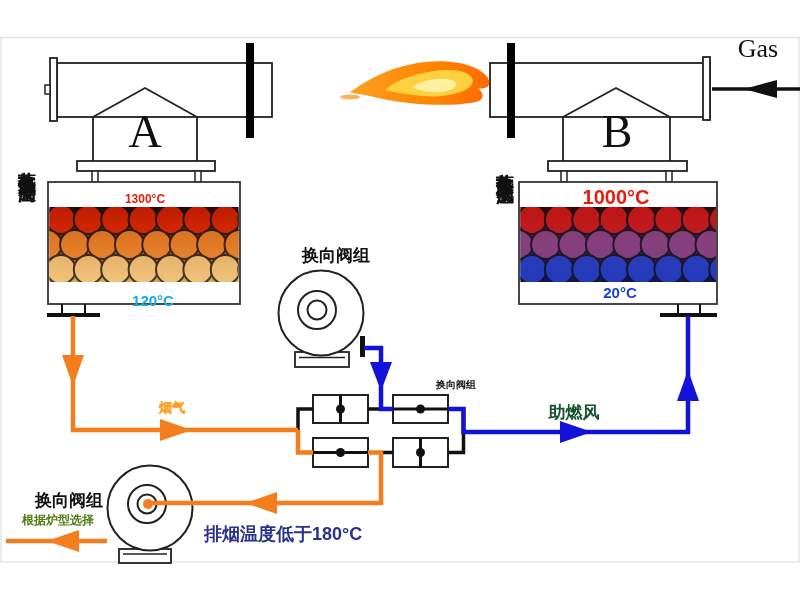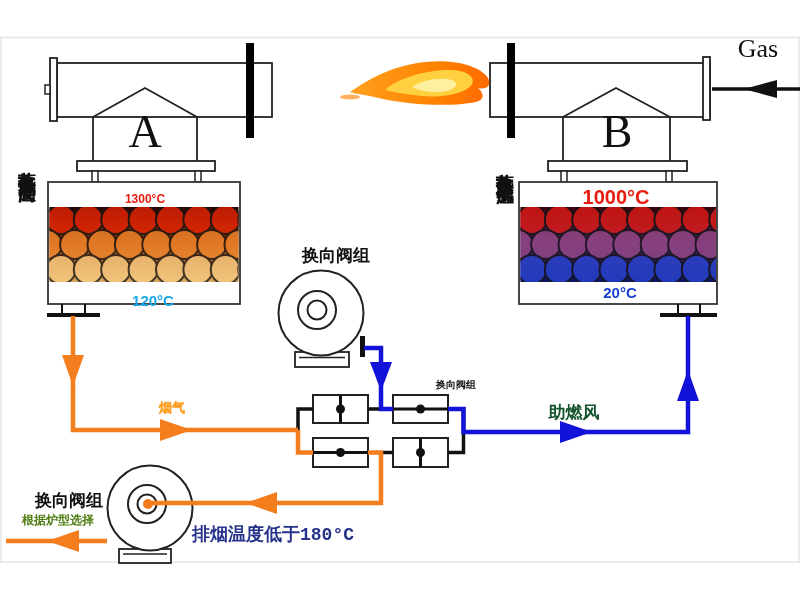--- a/index.html
+++ b/index.html
@@ -251,15 +251,15 @@
   <div class="lbl vtext" style="left:505px;top:159px;">蓄热体高温变低温</div>
 
   <div class="lbl bold center" style="left:336px;top:244px;font-size:17px;">换向阀组</div>
   <div class="lbl bold center" style="left:456px;top:378px;font-size:10px;">换向阀组</div>
 
   <div class="lbl bold center t-orange" style="left:172px;top:399px;font-size:13px;">烟气</div>
   <div class="lbl bold center t-airblue" style="left:574px;top:401px;font-size:17px;">助燃风</div>
 
   <div class="lbl bold center" style="left:69px;top:489px;font-size:17px;">换向阀组</div>
   <div class="lbl bold center t-noteblue" style="left:58px;top:512px;font-size:12px;">根据炉型选择</div>
-  <div class="lbl bold t-navy" style="left:192px;top:522px;font-size:18px;font-family:Liberation Mono, monospace;">排烟温度低于180°C</div>
+  <div class="lbl bold t-navy" style="left:204px;top:522px;font-size:18px;">排烟温度低于180°C</div>
 
 </div>
 
 </body></html>

